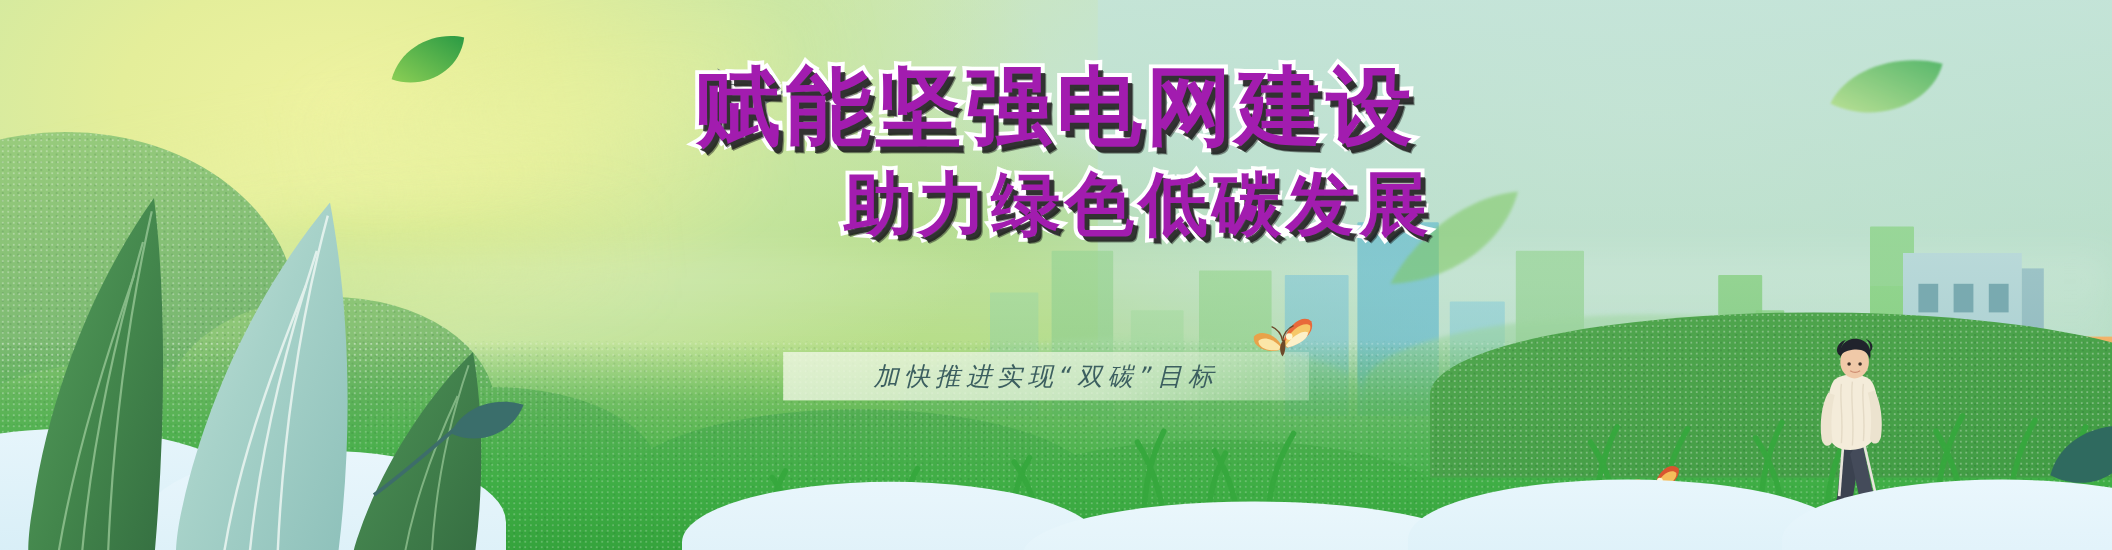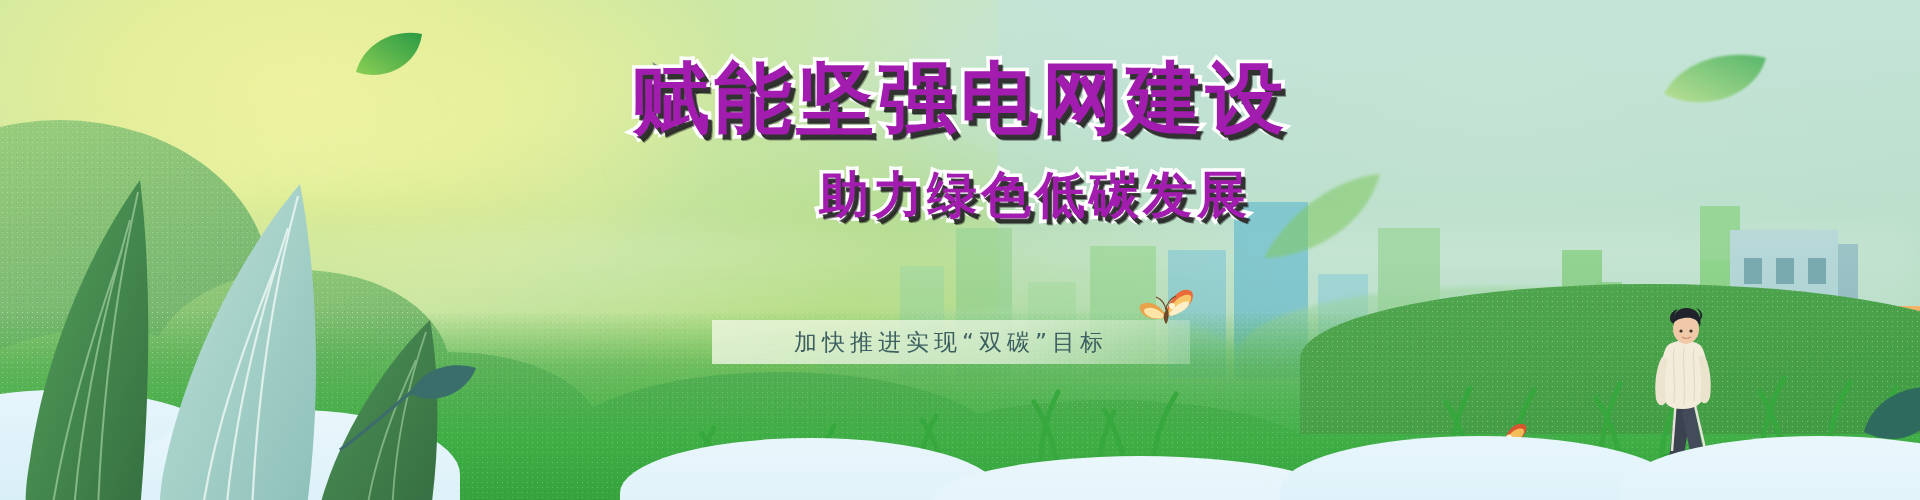--- a/index.html
+++ b/index.html
@@ -77,35 +77,35 @@
     color:#a21caf;
     letter-spacing:4px;
     line-height:1.08;
     -webkit-text-stroke:7px #ffffff;
     paint-order:stroke fill;
     text-shadow:
        4px 5px 0 rgba(25,25,25,.80),
        5px 6px 0 rgba(25,25,25,.45);
   }
   .title-1{font-size:78px;}
-  .title-2{font-size:50px;margin-top:28px;margin-left:150px;}
+  .title-2{font-size:63px;margin-top:12px;margin-left:150px;}
 
   .subtitle-bar{
     position:absolute;
     left:712px;top:320px;
     width:478px;height:44px;
     background:linear-gradient(90deg, rgba(240,248,228,.80) 0%, rgba(236,246,226,.72) 60%, rgba(232,244,228,.30) 100%);
     z-index:39;
   }
   .subtitle{
     position:absolute;left:712px;top:320px;width:478px;height:44px;
     display:flex;align-items:center;justify-content:center;
     font-family:"DejaVu Sans","Liberation Sans",sans-serif;
     font-size:23px;letter-spacing:5px;color:#3c5f60;
-    z-index:41;white-space:nowrap;
+    z-index:41;white-space:nowrap;font-style:italic;
   }
 
   
   .person{position:absolute;left:1646px;top:305px;width:86px;height:168px;z-index:35;}
 
   
   .bfly{position:absolute;z-index:42;}
   .bird{position:absolute;z-index:38;}
 
   .leafsprite{position:absolute;}

